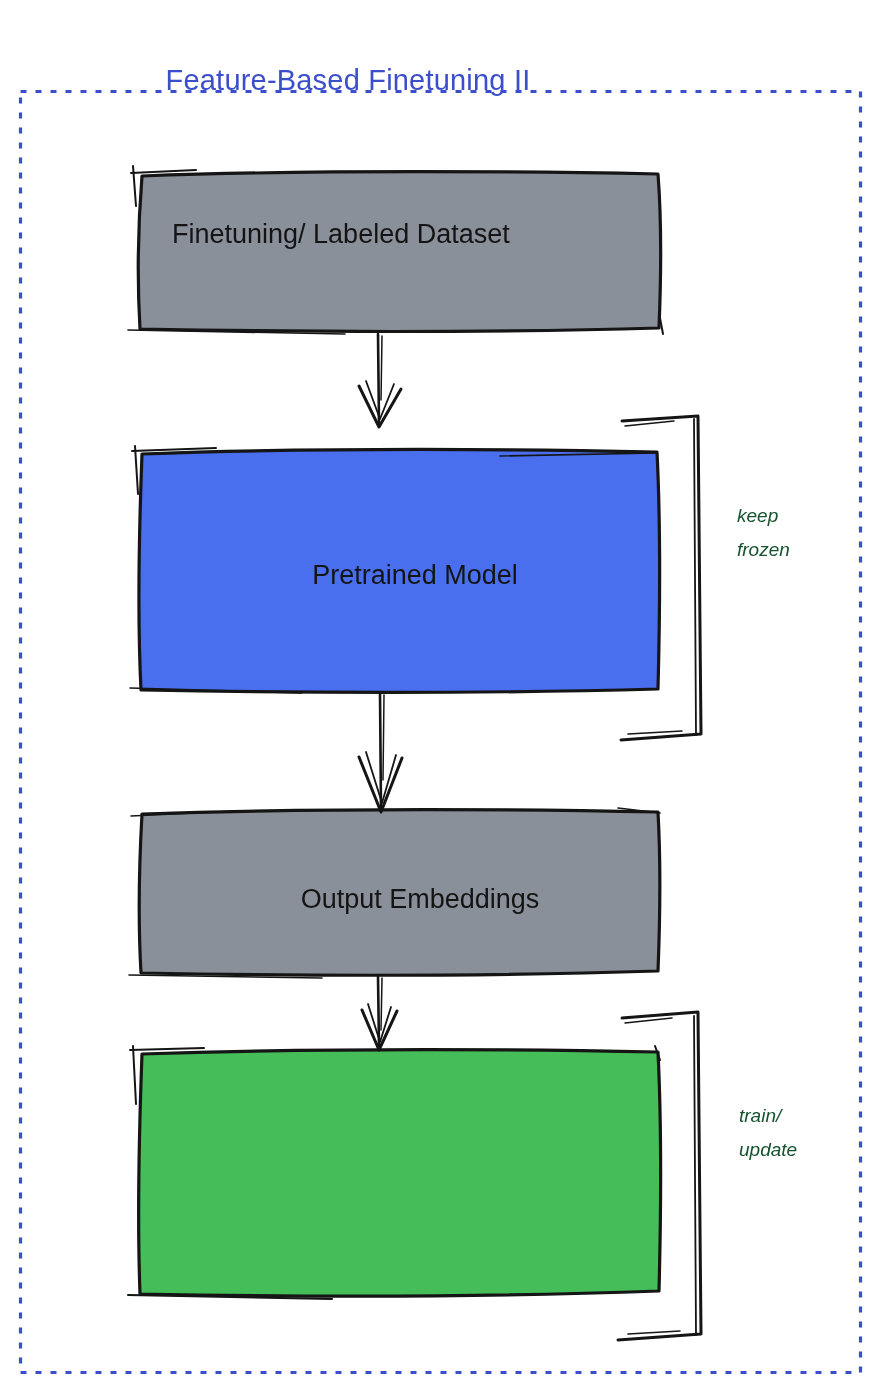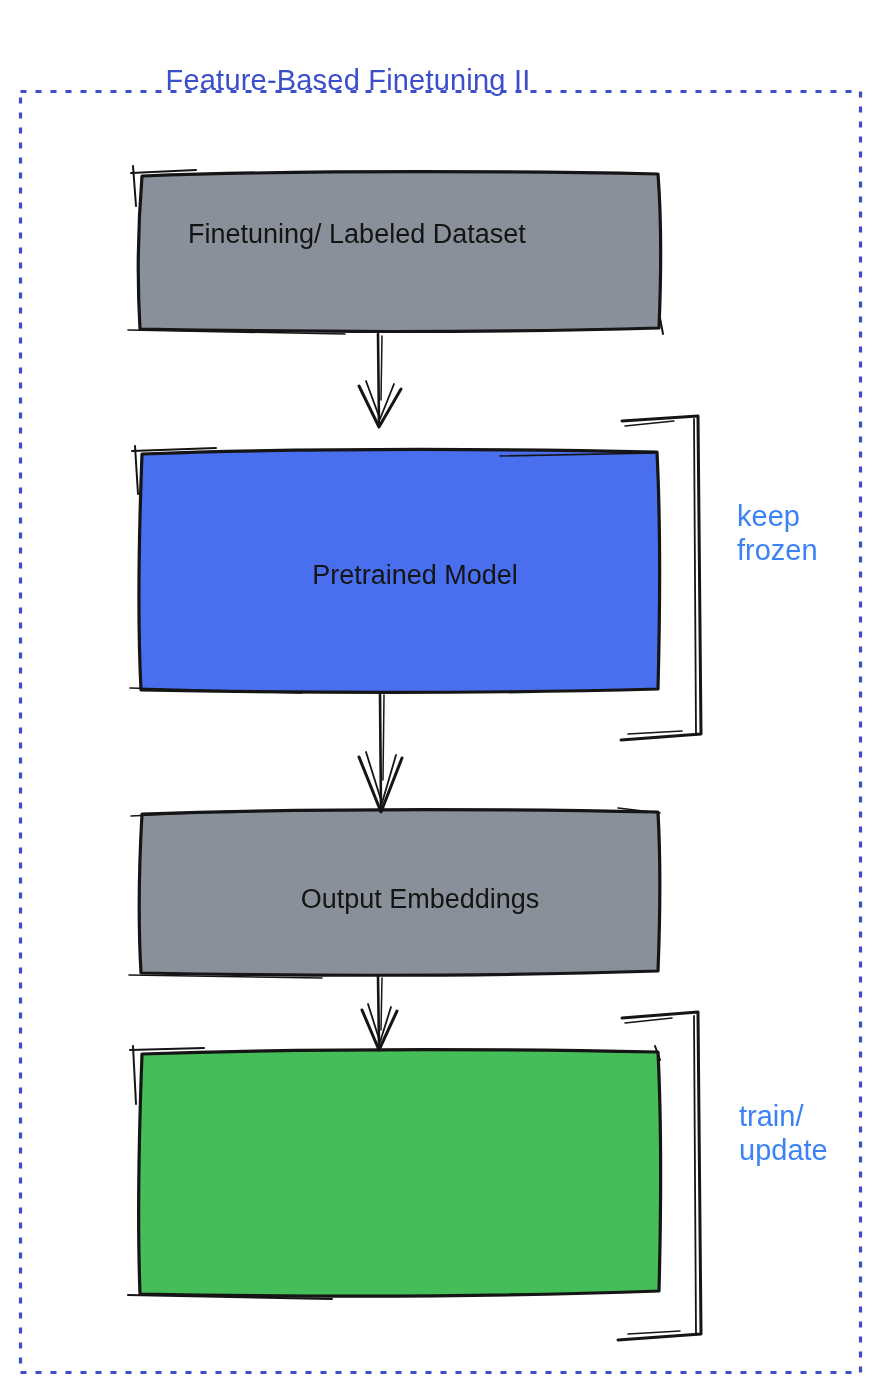--- a/index.html
+++ b/index.html
@@ -34,24 +34,25 @@
     color: #141414;
     line-height: 30px;
   }
   .centered {
     left: 138px;
     width: 522px;
     text-align: center;
   }
   .annotation {
     position: absolute;
-    font-size: 29px;
-    color: #3b82f6;
+    font-size: 19px;
+    color: #14532d;
     white-space: pre-line;
     line-height: 34px;
+    font-style: italic;
   }
 </style>
 </head>
 <body>
 
 <div class="page">
 
   <div class="title" style="color: rgb(59, 78, 203);">Feature-Based Finetuning II</div>
 
   <svg class="canvas" viewBox="0 0 880 1393">
@@ -117,21 +118,21 @@
 
       <g>
         <path d="M 622 1018 L 698 1012 L 701 1334 L 618 1340" stroke-width="3"></path>
         <path d="M 694 1016 L 696 1335" stroke-width="1.8"></path>
         <path d="M 625 1023 L 672 1018" stroke-width="1.5"></path>
         <path d="M 628 1334 L 680 1331" stroke-width="1.5"></path>
       </g>
     </g>
   </svg>
 
-  <div class="box-label" style="left:172px; top:219px;margin-left:16px;">Finetuning/ Labeled Dataset</div>
+  <div class="box-label" style="left:172px; top:219px;">Finetuning/ Labeled Dataset</div>
 
   <div class="box-label centered" style="top:560px;padding-left:16px;">Pretrained Model</div>
 
   <div class="box-label centered" style="top:884px;padding-left:21px;">Output Embeddings</div>
 
 
   <div class="annotation" style="left:737px; top:499px;">keep
 frozen</div>
 
   <div class="annotation" style="left:739px; top:1099px;">train/

